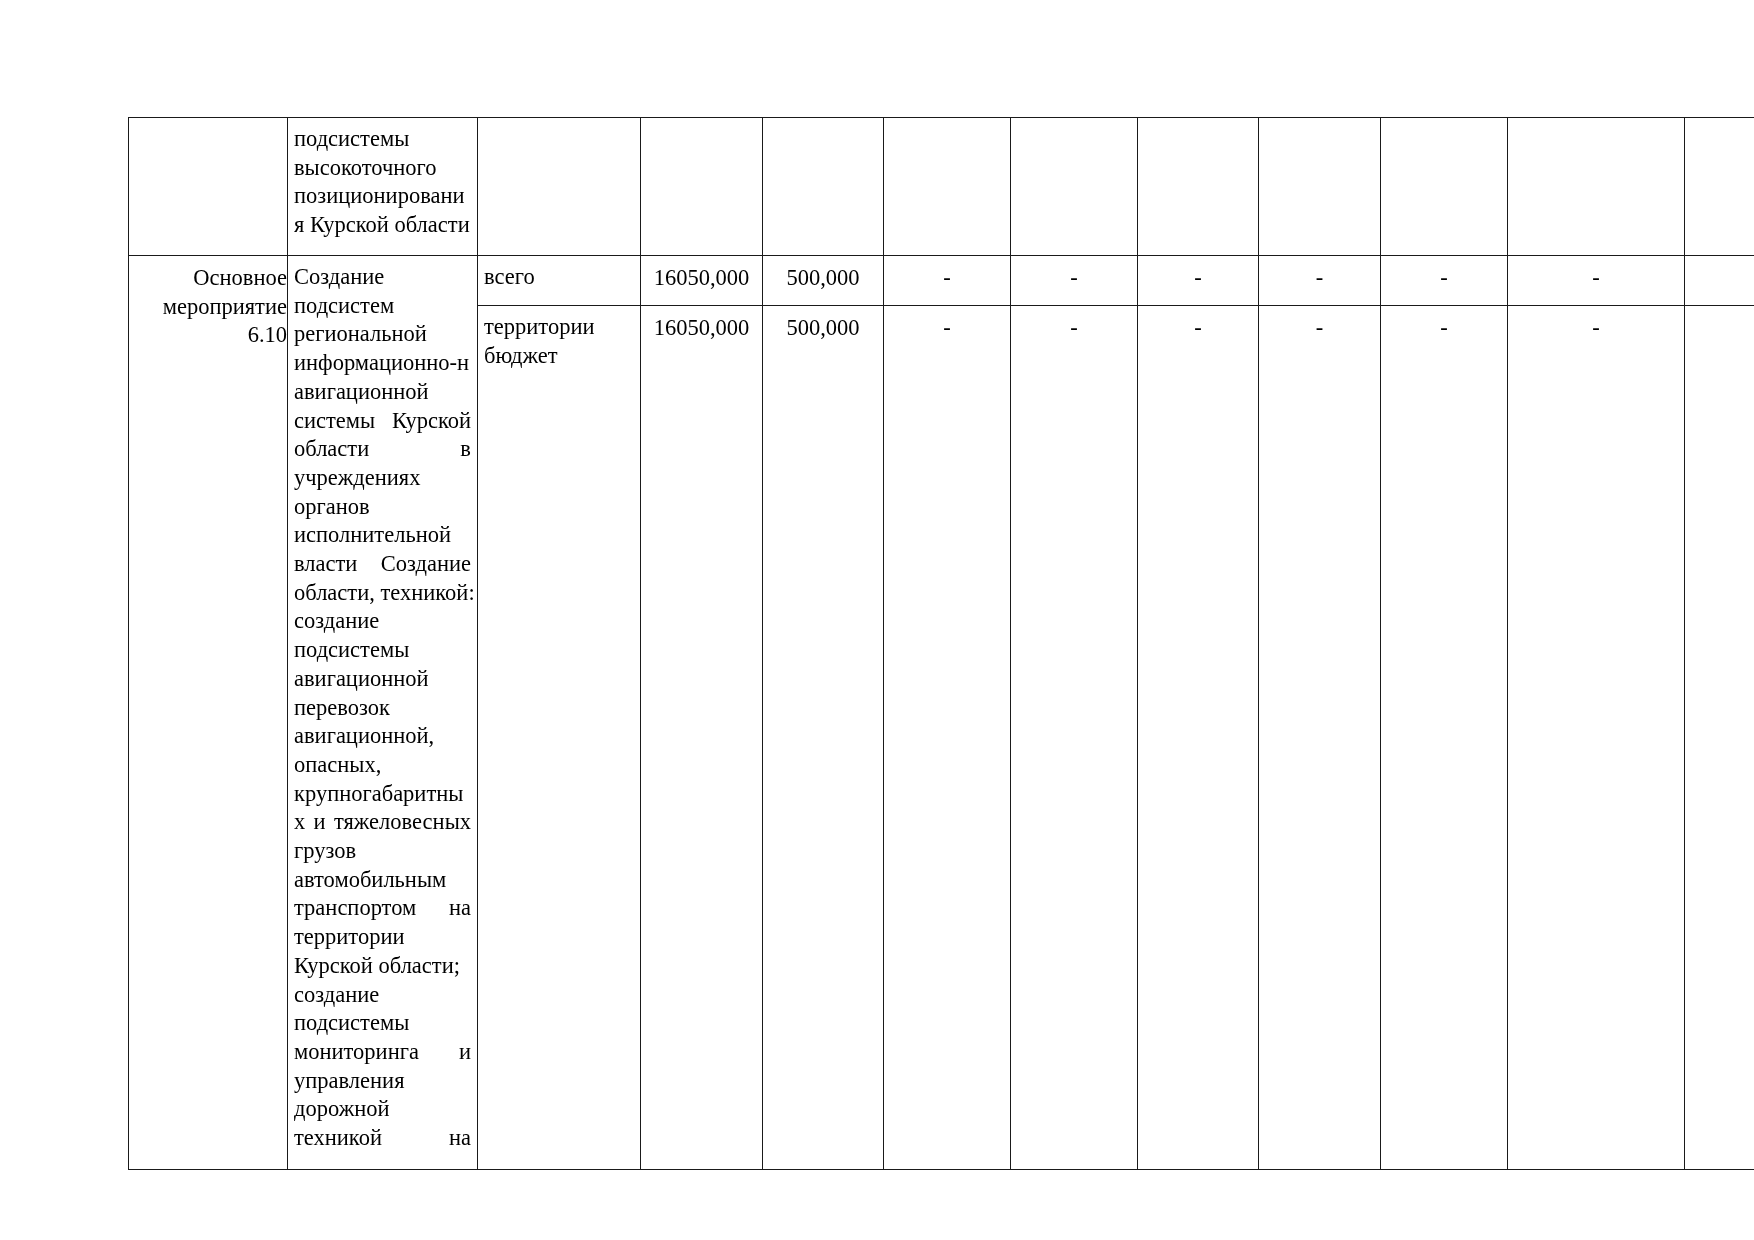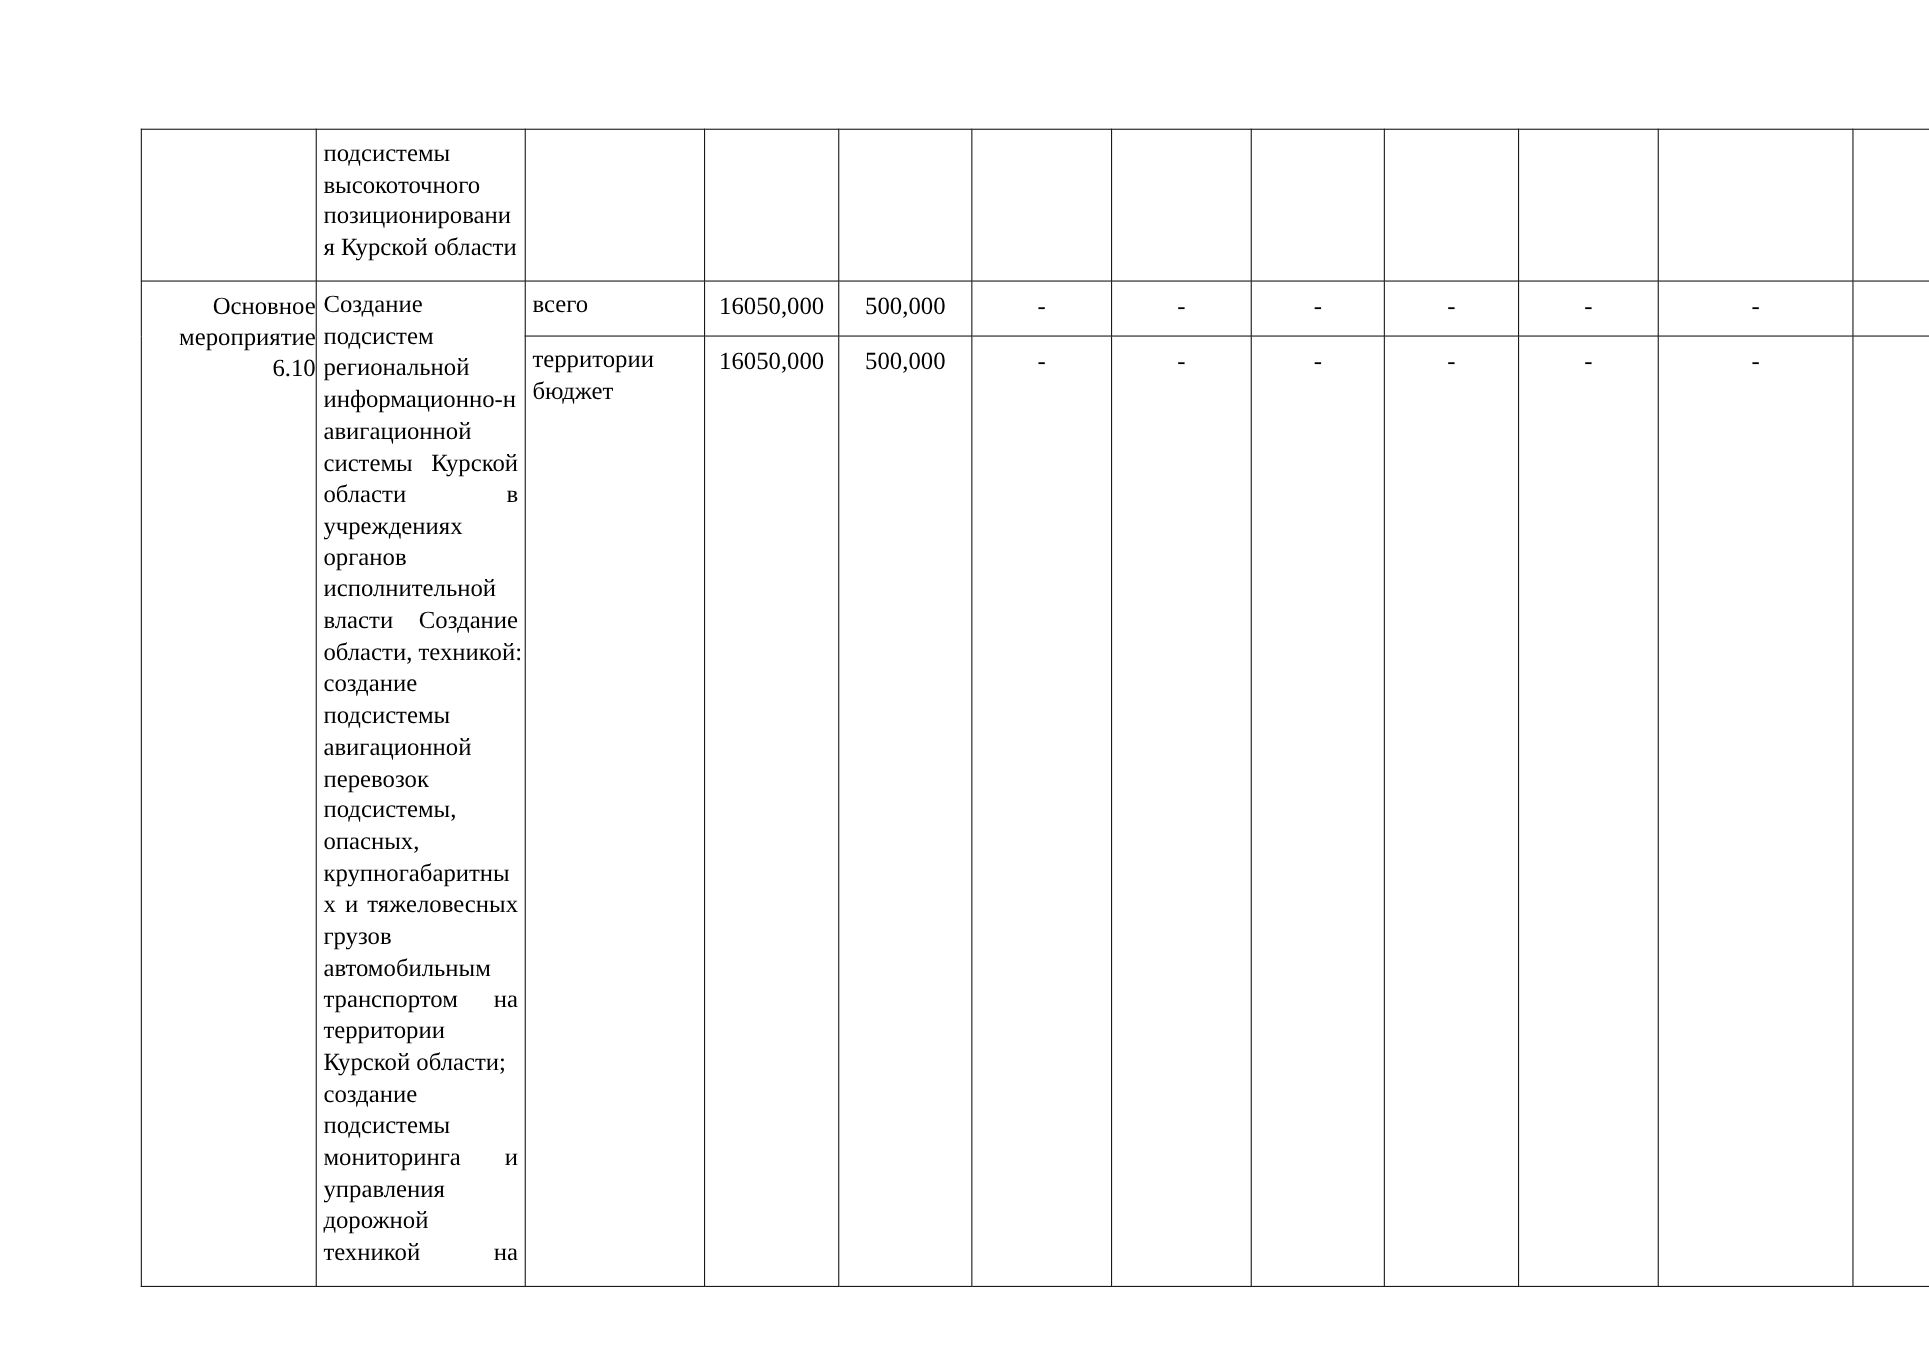--- a/index.html
+++ b/index.html
@@ -146,21 +146,21 @@
               <span class="ln">области в</span>
               <span class="ln l">учреждениях</span>
               <span class="ln l">органов</span>
               <span class="ln l">исполнительной</span>
               <span class="ln">власти Создание</span>
               <span class="ln">области, техникой:</span>
               <span class="ln l">создание</span>
               <span class="ln l">подсистемы</span>
               <span class="ln l">авигационной</span>
               <span class="ln l">перевозок</span>
-              <span class="ln l">подсистемы,</span>
+              <span class="ln l">авигационной,</span>
               <span class="ln l">опасных,</span>
               <span class="ln l">крупногабаритны</span>
               <span class="ln">х и тяжеловесных</span>
               <span class="ln l">грузов</span>
               <span class="ln l">автомобильным</span>
               <span class="ln">транспортом на</span>
               <span class="ln l">территории</span>
               <span class="ln l">Курской области;</span>
               <span class="ln l">создание</span>
               <span class="ln l">подсистемы</span>

